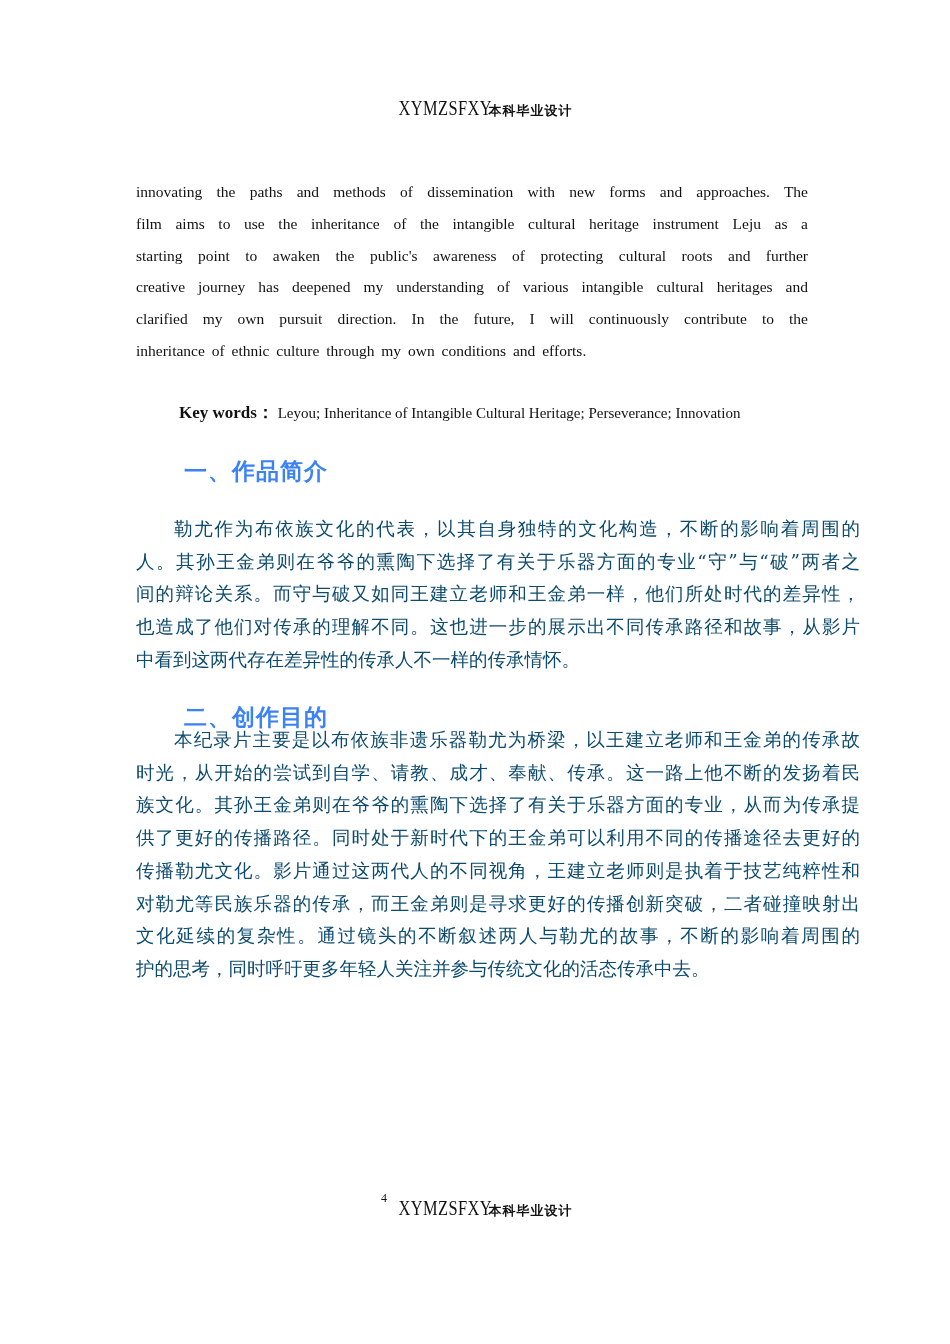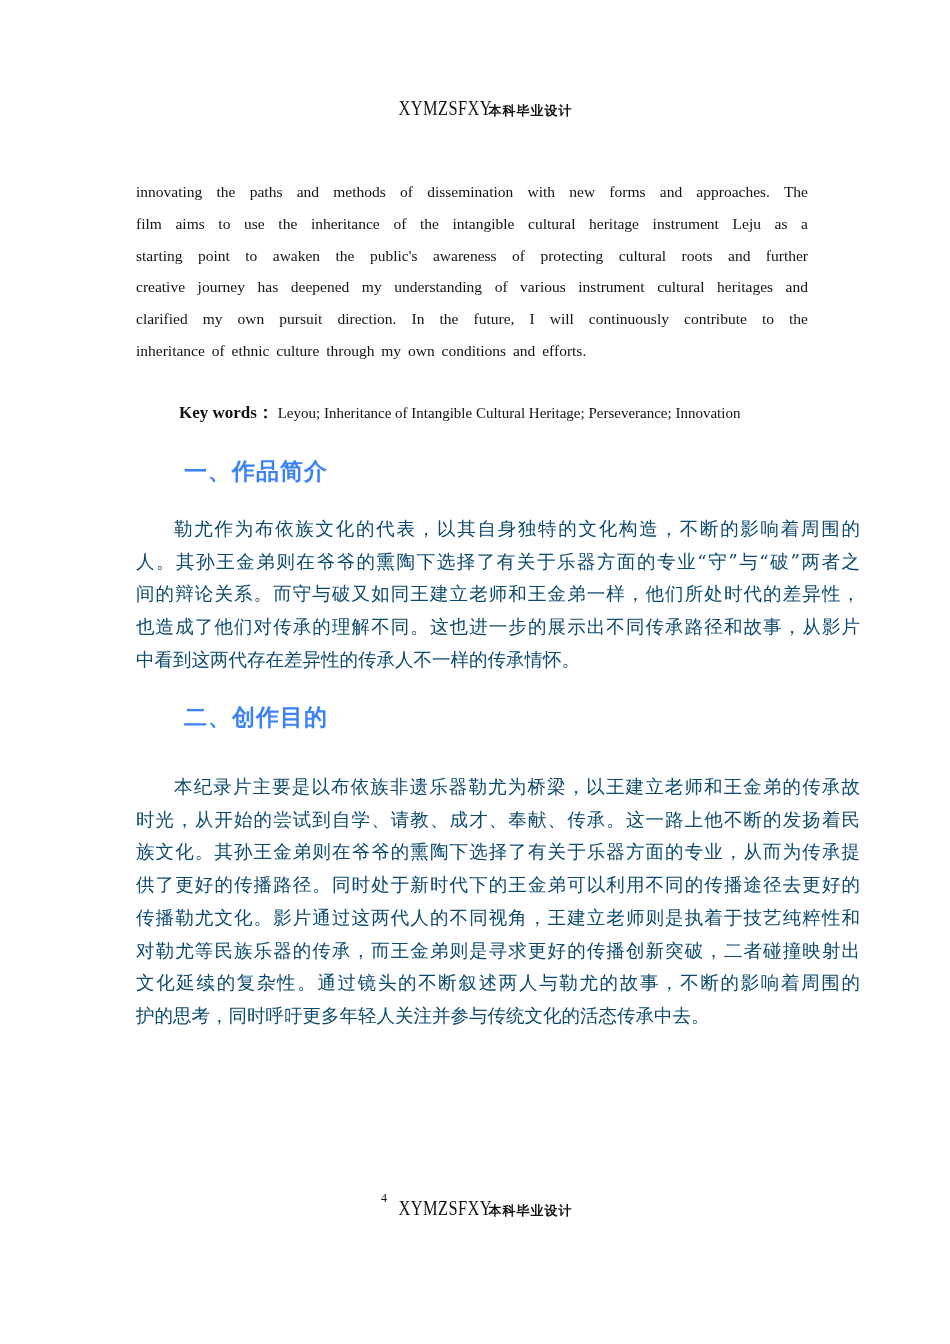--- a/index.html
+++ b/index.html
@@ -121,21 +121,21 @@
 
   <div class="running-header">
     <span class="rh-latin">XYMZSFXY</span>
     <span class="rh-cjk">本科毕业设计</span>
   </div>
 
   <div class="en-abstract">
     <span class="line">innovating the paths and methods of dissemination with new forms and approaches. The</span>
     <span class="line">film aims to use the inheritance of the intangible cultural heritage instrument Leju as a</span>
     <span class="line">starting point to awaken the public's awareness of protecting cultural roots and further</span>
-    <span class="line">creative journey has deepened my understanding of various instrument cultural heritages and</span>
+    <span class="line">creative journey has deepened my understanding of various intangible cultural heritages and</span>
     <span class="line">clarified my own pursuit direction. In the future, I will continuously contribute to the</span>
     <span class="line last">inheritance of ethnic culture through my own conditions and efforts.</span>
   </div>
 
   <div class="keywords">
     <span class="kw-label">Key words：</span>
     <span>Leyou; Inheritance of Intangible Cultural Heritage; Perseverance; Innovation</span>
   </div>
 
   <div class="section-heading" style="top:456px;">一、作品简介</div>
@@ -143,21 +143,21 @@
   <div class="cn-para" style="top:513px;">
     <span class="line first">勒尤作为布依族文化的代表，以其自身独特的文化构造，不断的影响着周围的</span>
     <span class="line">人。其孙王金弟则在爷爷的熏陶下选择了有关于乐器方面的专业“守”与“破”两者之</span>
     <span class="line">间的辩论关系。而守与破又如同王建立老师和王金弟一样，他们所处时代的差异性，</span>
     <span class="line">也造成了他们对传承的理解不同。这也进一步的展示出不同传承路径和故事，从影片</span>
     <span class="line last">中看到这两代存在差异性的传承人不一样的传承情怀。</span>
   </div>
 
   <div class="section-heading" style="top:702px;">二、创作目的</div>
 
-  <div class="cn-para" style="top:771px;">
+  <div class="cn-para" style="top:724px;">
     <span class="line first">本纪录片主要是以布依族非遗乐器勒尤为桥梁，以王建立老师和王金弟的传承故</span>
     <span class="line">时光，从开始的尝试到自学、请教、成才、奉献、传承。这一路上他不断的发扬着民</span>
     <span class="line">族文化。其孙王金弟则在爷爷的熏陶下选择了有关于乐器方面的专业，从而为传承提</span>
     <span class="line">供了更好的传播路径。同时处于新时代下的王金弟可以利用不同的传播途径去更好的</span>
     <span class="line">传播勒尤文化。影片通过这两代人的不同视角，王建立老师则是执着于技艺纯粹性和</span>
     <span class="line">对勒尤等民族乐器的传承，而王金弟则是寻求更好的传播创新突破，二者碰撞映射出</span>
     <span class="line">文化延续的复杂性。通过镜头的不断叙述两人与勒尤的故事，不断的影响着周围的</span>
     <span class="line last">护的思考，同时呼吁更多年轻人关注并参与传统文化的活态传承中去。</span>
   </div>
 

